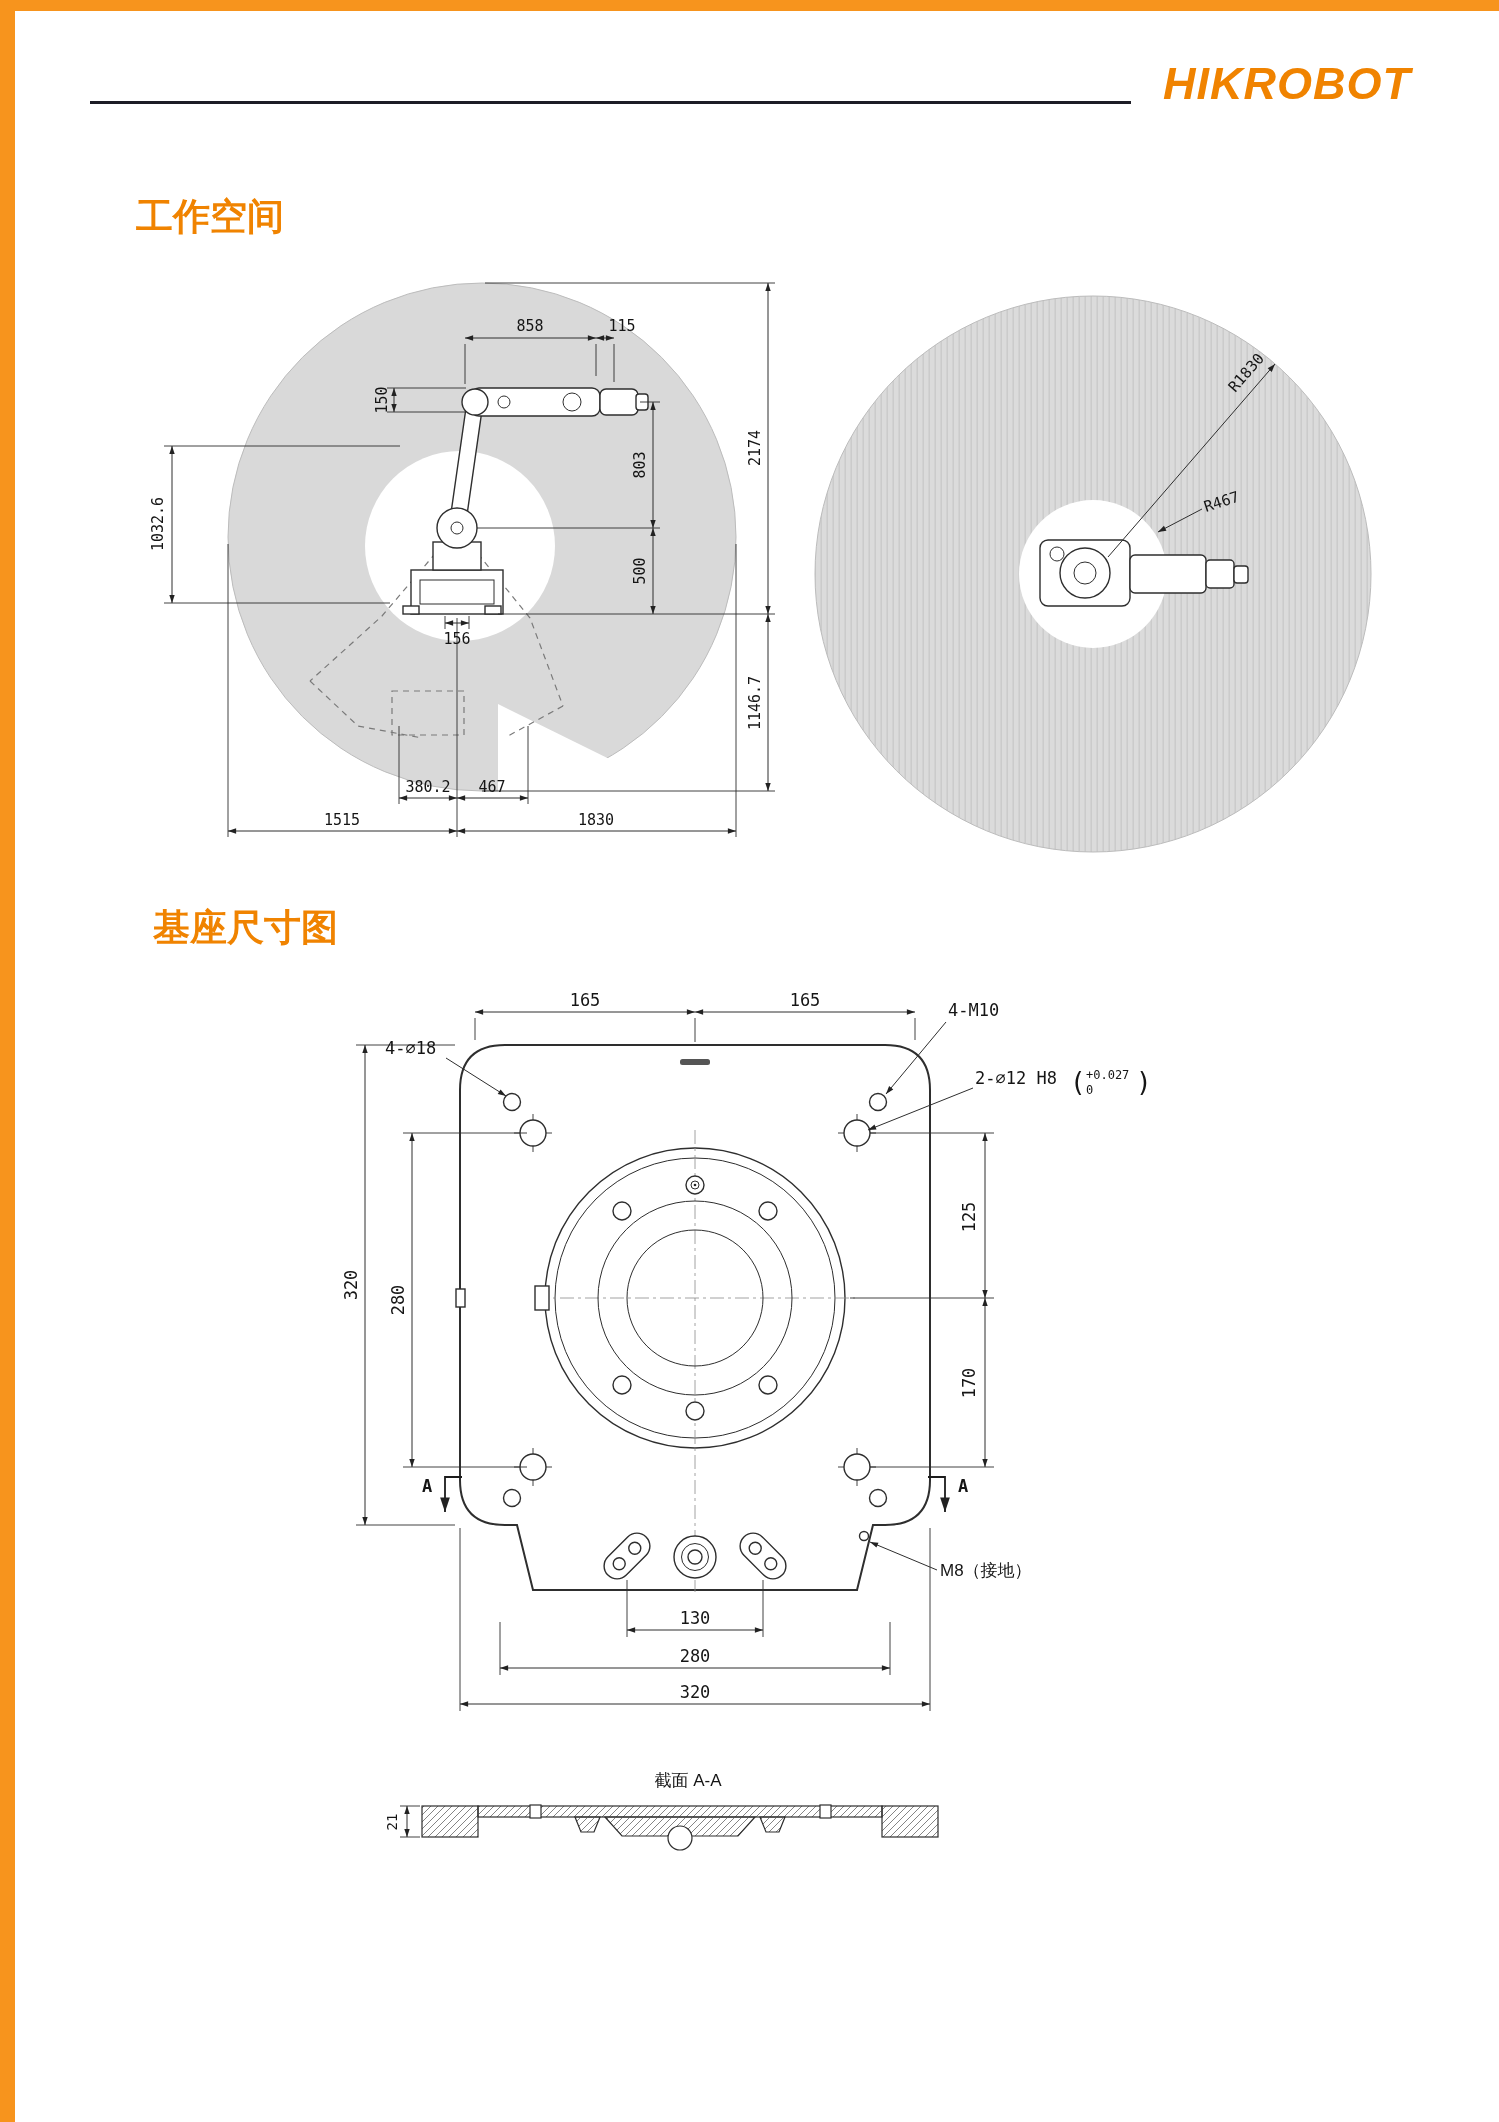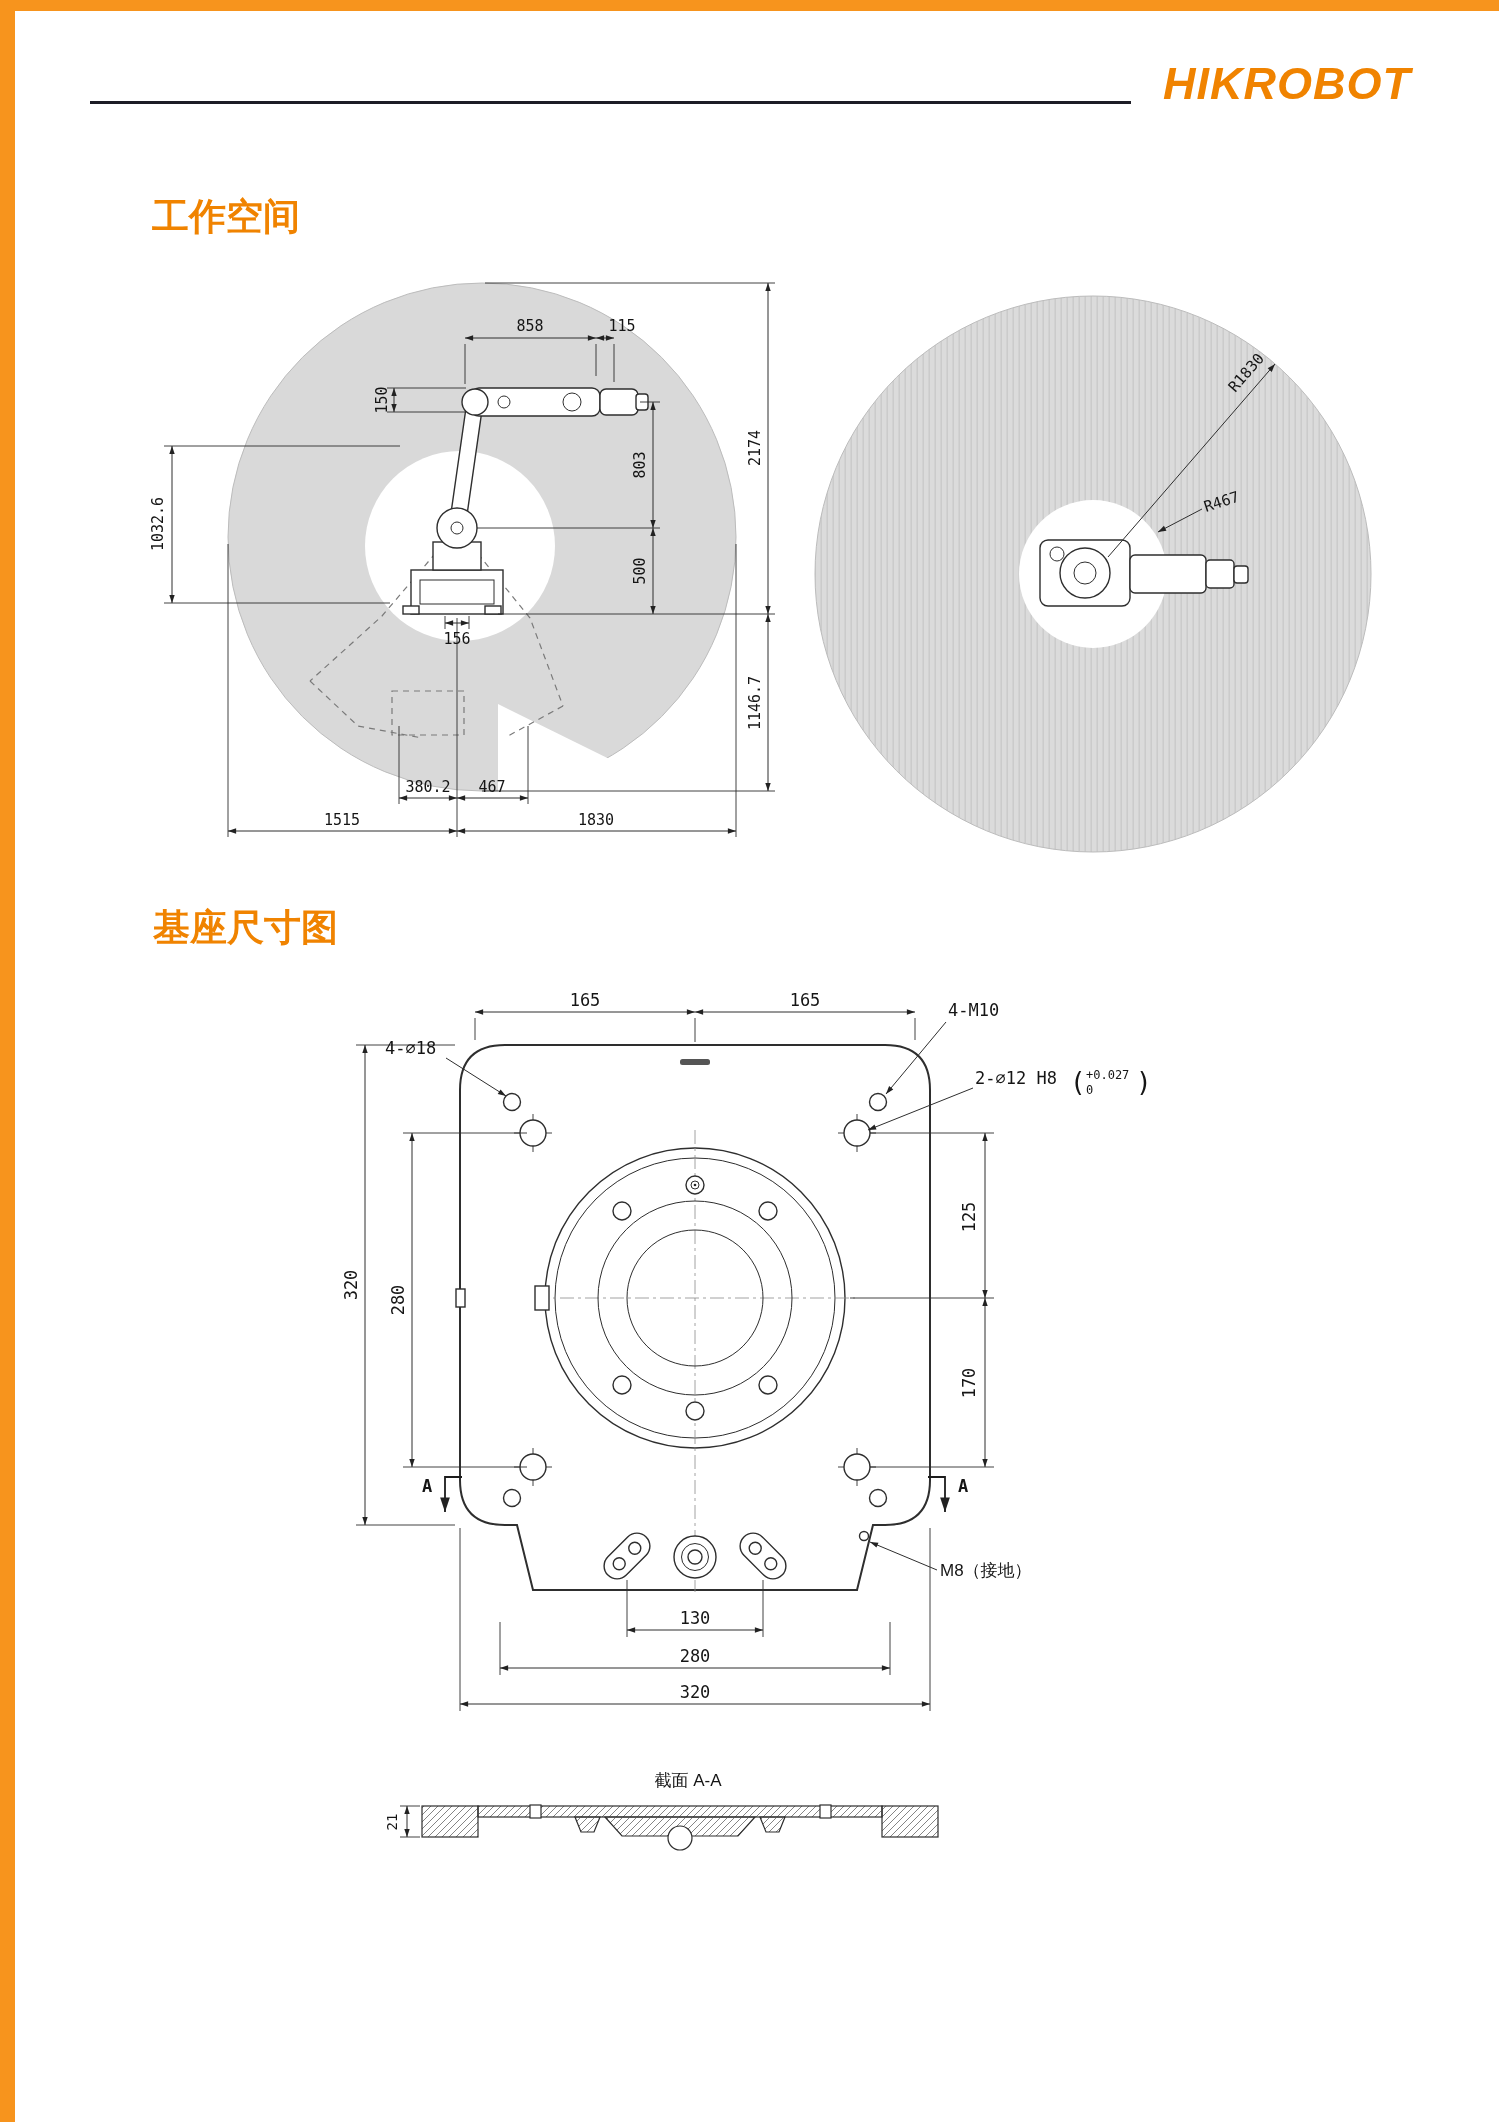--- a/index.html
+++ b/index.html
@@ -4,21 +4,21 @@
 <style>
   html,body{margin:0;padding:0;background:#ffffff;}
   .page{position:relative;width:1499px;height:2122px;background:#ffffff;overflow:hidden;
         font-family:"Liberation Sans",sans-serif;}
   .edge-top{position:absolute;top:0;left:0;width:100%;height:11px;background:#f7941d;}
   .edge-left{position:absolute;top:0;left:0;width:15px;height:100%;background:#f7941d;}
   .header-rule{position:absolute;left:90px;top:101px;width:1041px;height:3px;background:#1d1d26;}
   .brand{position:absolute;left:1163px;top:58px;font-size:45px;font-weight:bold;font-style:italic;
          color:#f08300;letter-spacing:1px;white-space:nowrap;}
   .sec-title{position:absolute;margin:0;font-size:37px;font-weight:bold;color:#f08300;white-space:nowrap;}
-  .t1{left:152px;top:192px;}
+  .t1{left:136px;top:192px;}
   .t2{left:153px;top:903px;}
   .fig{position:absolute;}
   .fig1{left:100px;top:266px;}
   .fig2{left:330px;top:980px;}
   .fig3{left:380px;top:1752px;}
   svg text{font-family:"DejaVu Sans Mono","Liberation Mono",monospace;fill:#151515;}
   .d14{font-size:14px;}
   .d15{font-size:15px;}
   .d17{font-size:17px;}
   .d12s{font-size:12px;}

